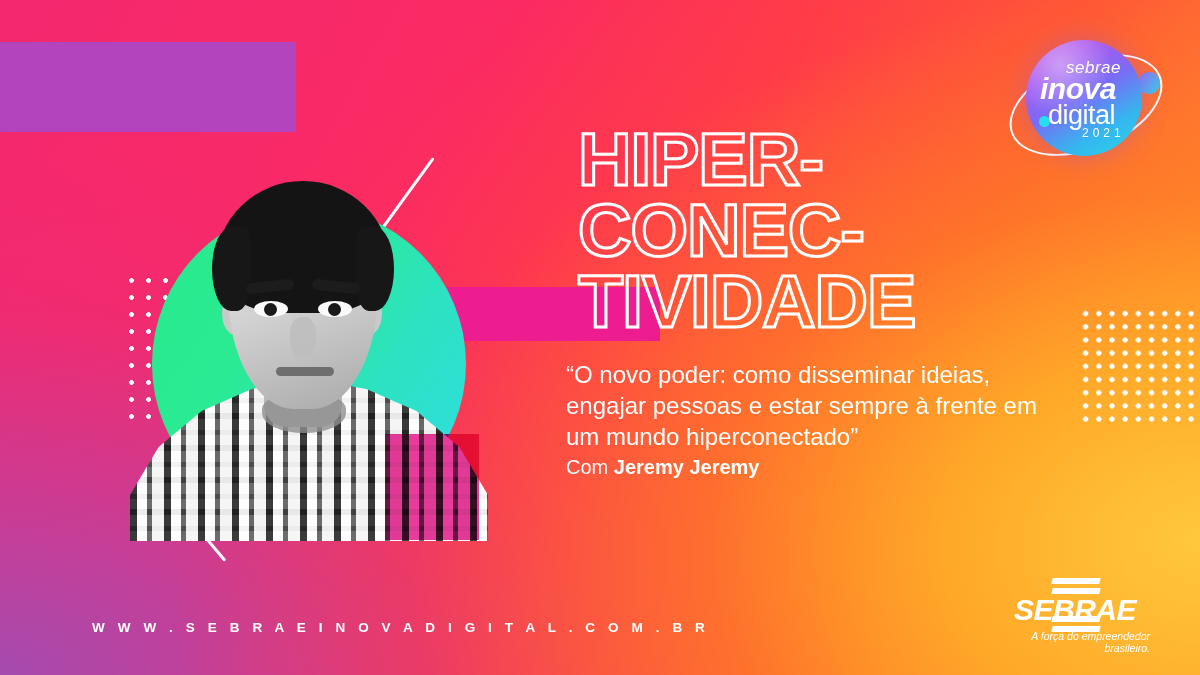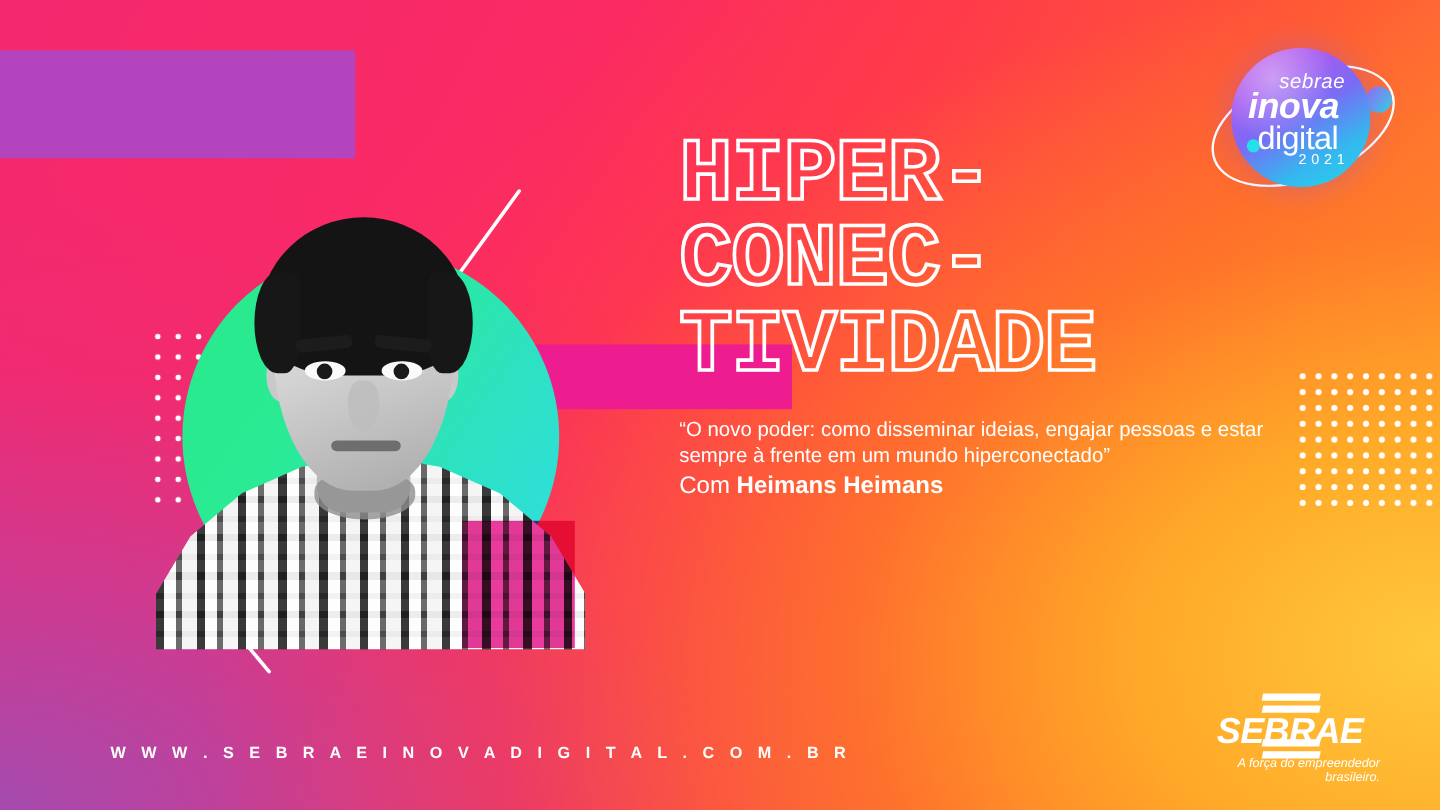--- a/index.html
+++ b/index.html
@@ -65,25 +65,25 @@
   .ph-eye-r{position:absolute;left:206px;top:160px;width:34px;height:16px;background:#fafafa;border-radius:50%;}
   .ph-pup-l{position:absolute;left:152px;top:162px;width:13px;height:13px;background:#1a1a1a;border-radius:50%;}
   .ph-pup-r{position:absolute;left:216px;top:162px;width:13px;height:13px;background:#1a1a1a;border-radius:50%;}
   .ph-nose{position:absolute;left:178px;top:176px;width:26px;height:42px;background:#bdbdbd;border-radius:40% 40% 50% 50%;opacity:.85;}
   .ph-mouth{position:absolute;left:164px;top:226px;width:58px;height:9px;background:#6e6e6e;border-radius:8px;}
 
   
   .txt{position:absolute;left:566px;top:112px;width:560px;}
   .palco{color:#fff;font-weight:700;font-size:33px;letter-spacing:1.5px;line-height:1;margin:0 0 6px 2px;}
   .headline{
-    margin:0;font-weight:700;font-size:74px;line-height:.96;letter-spacing:-1px;
-    color:transparent;-webkit-text-stroke:3px #fff;text-transform:uppercase;font-family:Liberation Mono, monospace;
+    margin:12px;font-weight:700;font-size:74px;line-height:.96;letter-spacing:-1px;
+    color:transparent;-webkit-text-stroke:3px #fff;text-transform:uppercase;
   }
   .headline span{display:block;}
-  .quote{color:#fff;font-size:17px;line-height:1.30;margin:22px 0 0 0;font-weight:400;max-width:500px;}
+  .quote{color:#fff;font-size:24px;line-height:1.30;margin:22px 0 0 0;font-weight:400;max-width:500px;}
   .with{color:#fff;font-size:20px;margin:3px 0 0 0;font-weight:400;}
   .with b{font-weight:700;}
 
   
   .inova{position:absolute;left:1000px;top:22px;width:168px;height:150px;}
   .inova-ring{position:absolute;left:6px;top:38px;width:156px;height:86px;border:2px solid #fff;border-radius:50%;transform:rotate(-21deg);}
   .inova-sphere{position:absolute;left:26px;top:18px;width:116px;height:116px;border-radius:50%;
     background:
       radial-gradient(circle at 30% 22%, rgba(255,255,255,.40) 0%, rgba(255,255,255,0) 42%),
       linear-gradient(150deg,#c85de8 0%,#a65cf0 26%,#7a6bf5 48%,#35b6ef 74%,#27d7e8 100%);
@@ -149,21 +149,21 @@
 
   <div class="txt">
     <h1 class="headline">
       <span>HIPER-</span>
       <span>CONEC-</span>
       <span>TIVIDADE</span>
     </h1>
     <p class="quote">“O novo poder: como disseminar ideias, engajar pessoas e estar sempre à frente em um mundo hiperconectado”</p>
     <p class="with">
       <span>Com</span>
-      <b>Heimans Heimans</b>
+      <b>Jeremy Jeremy</b>
     </p>
   </div>
 
   <div class="inova">
     <div class="inova-ring"></div>
     <div class="inova-dot"></div>
     <div class="inova-sphere"></div>
     <div class="inova-txt">
       <span class="iv-sebrae">sebrae</span>
       <span class="iv-inova">inova</span>

